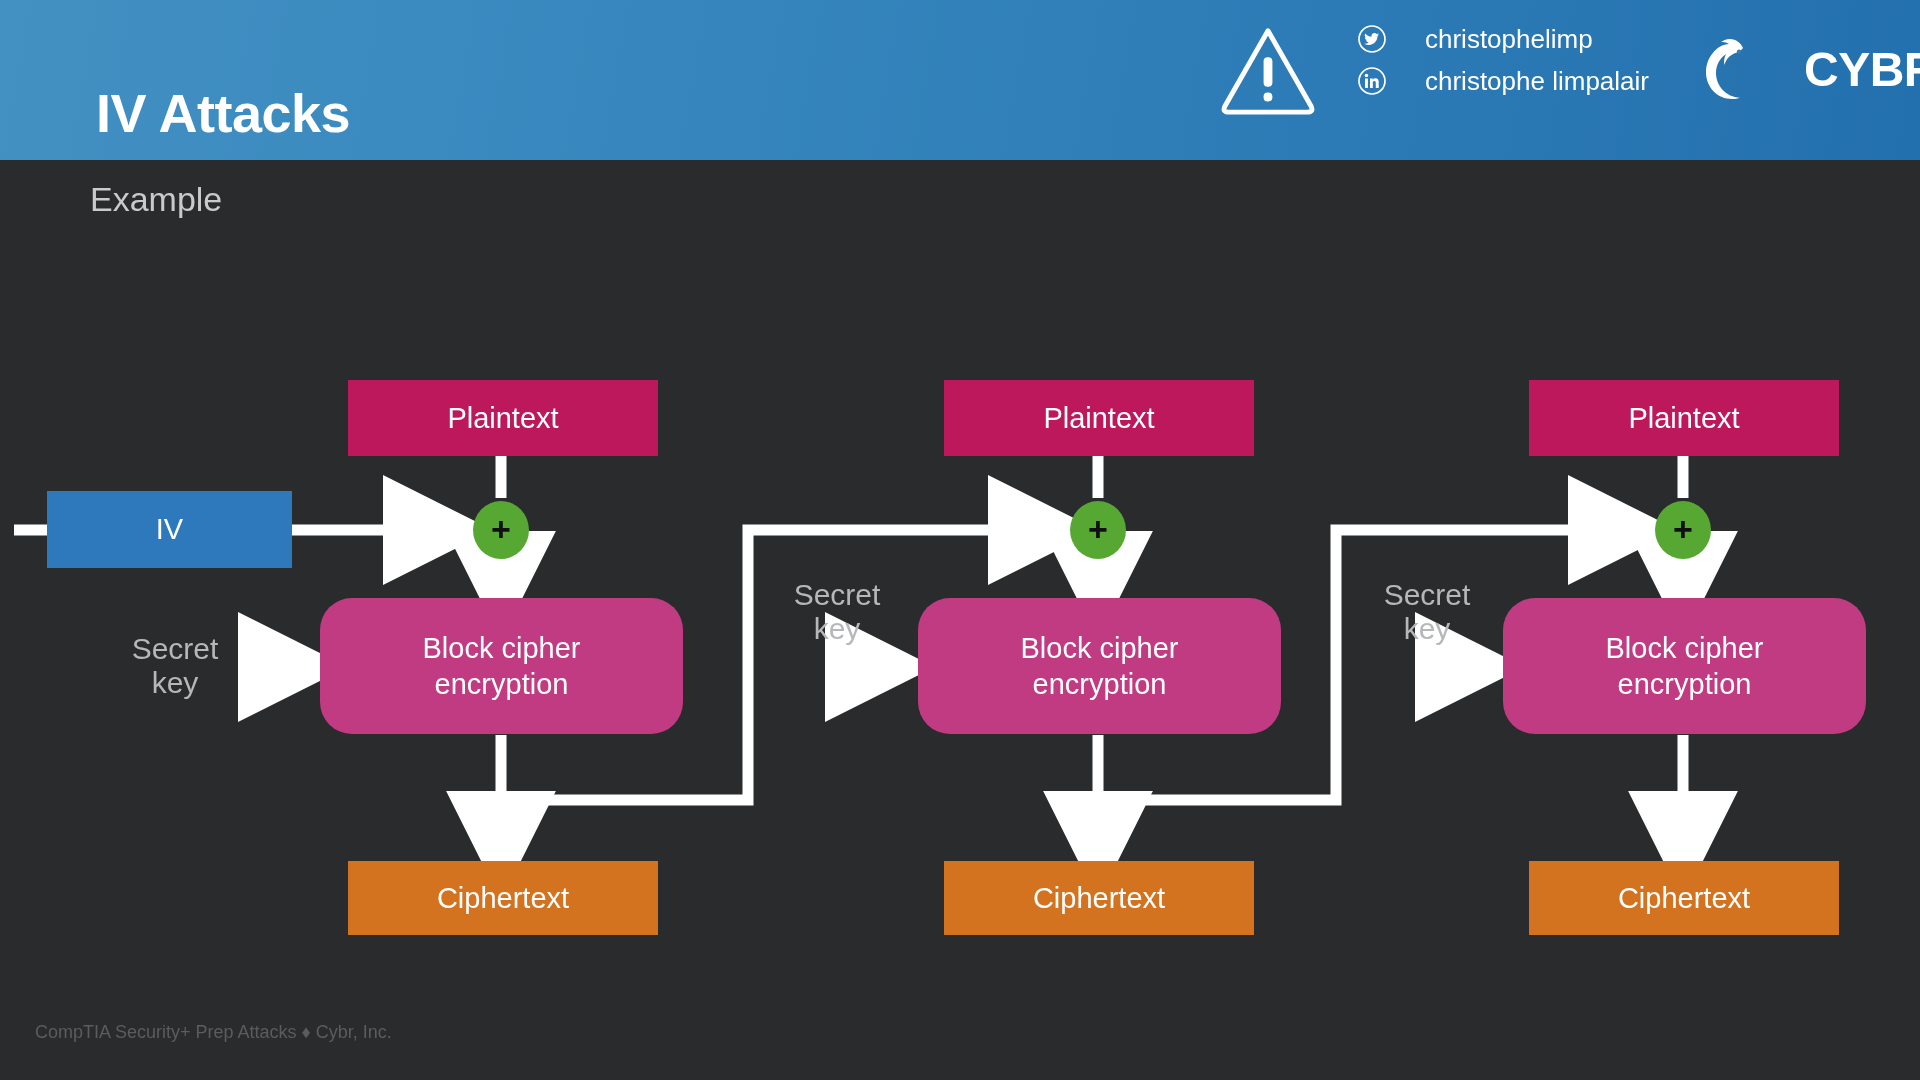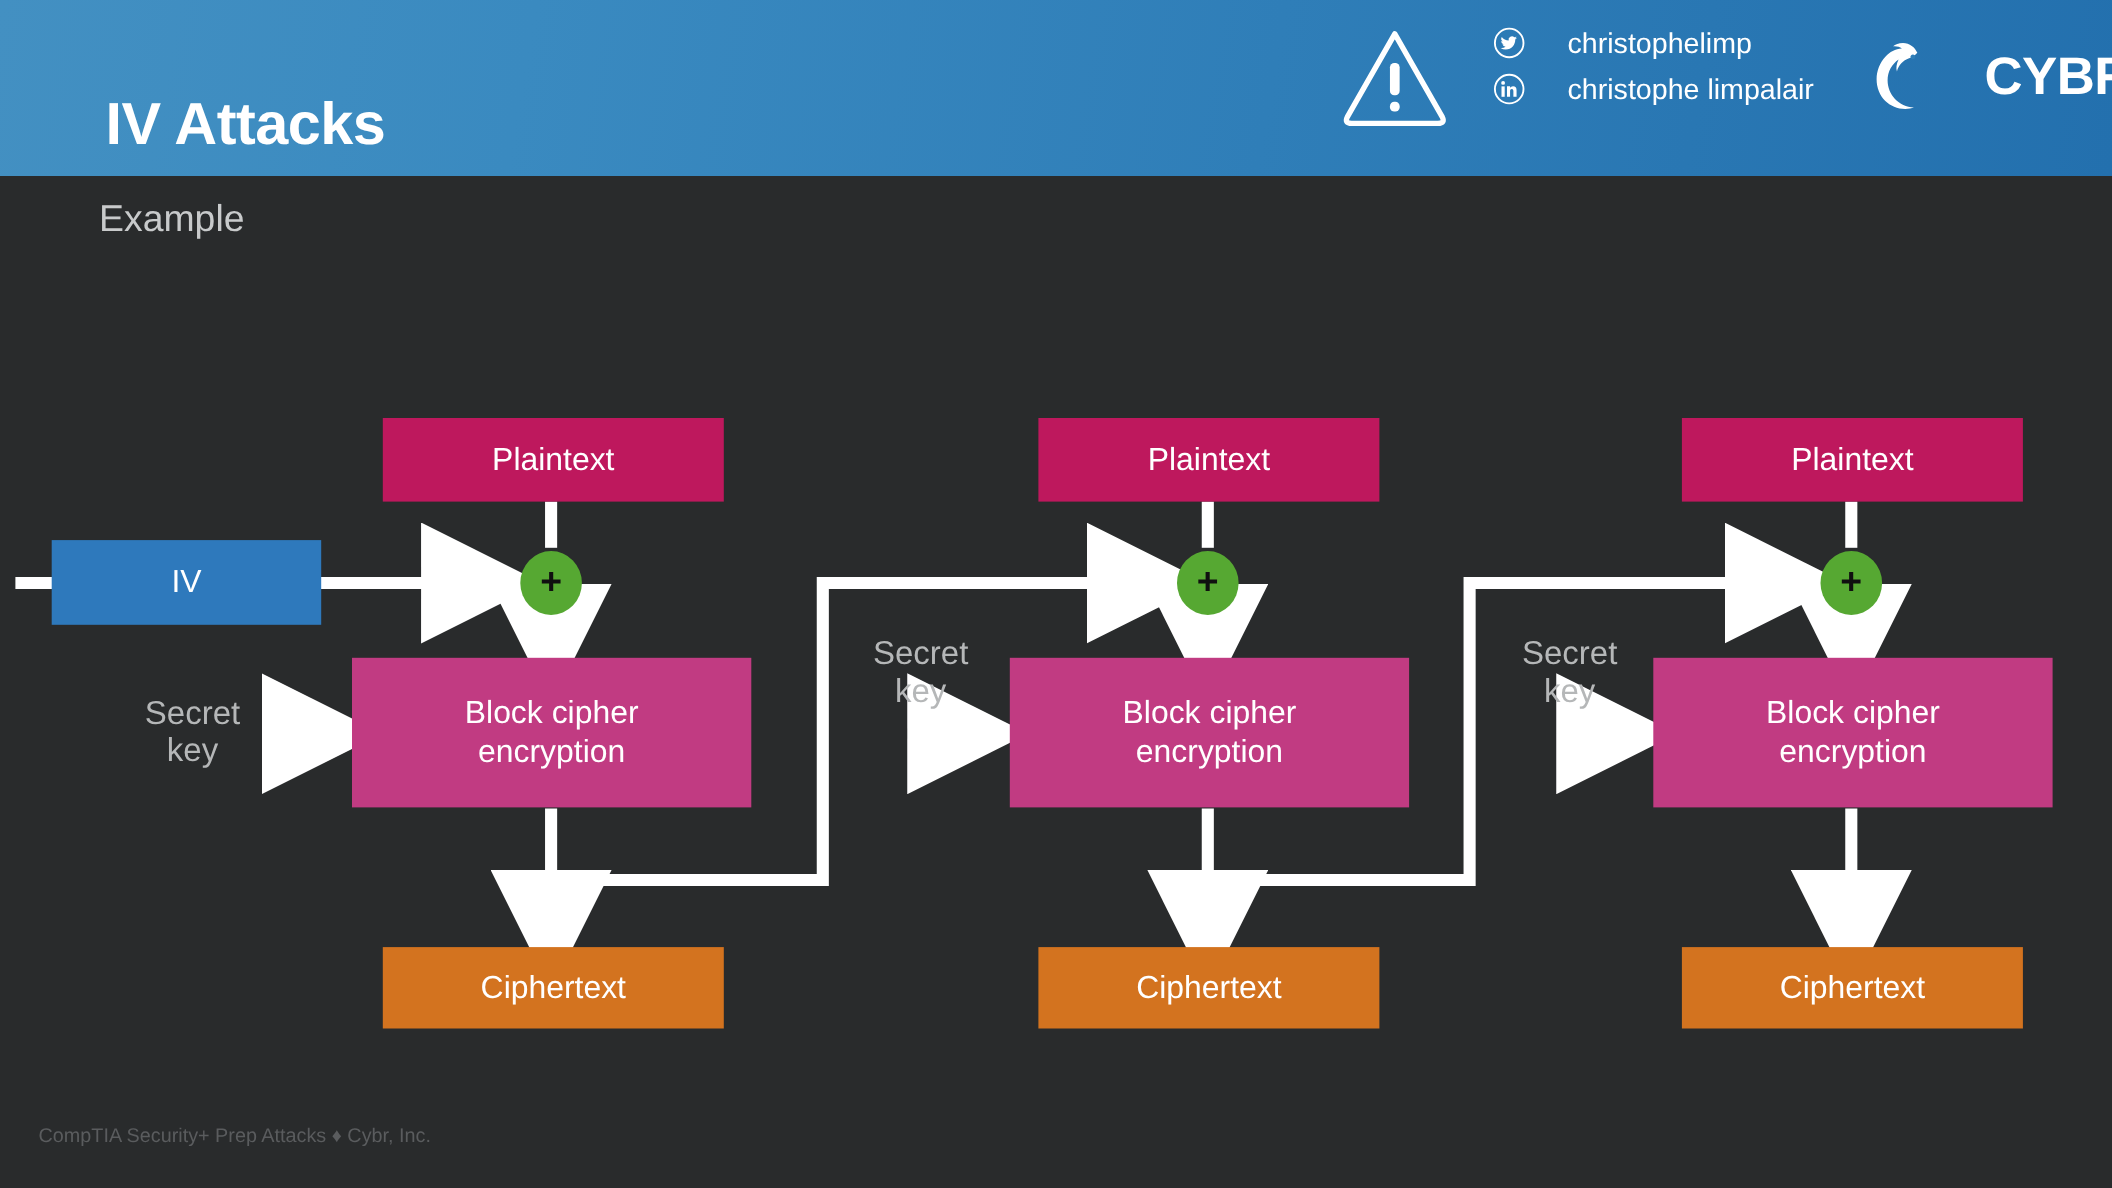--- a/index.html
+++ b/index.html
@@ -119,21 +119,21 @@
     align-items: center;
     justify-content: center;
     text-align: center;
     color: #ffffff;
     font-size: 29px;
     line-height: 1.25;
     box-sizing: border-box;
   }
   .node-plaintext  { background: #be185d; }
   .node-iv         { background: #2e79bc; }
-  .node-cipher     { background: #c13b82; }
+  .node-cipher     { background: #c13b82; border-radius: 32px; }
   .node-ciphertext { background: #d3731f; }
 
   .xor {
     position: absolute;
     width: 56px;
     height: 58px;
     border-radius: 50%;
     background: #56a832;
     display: flex;
     align-items: center;

